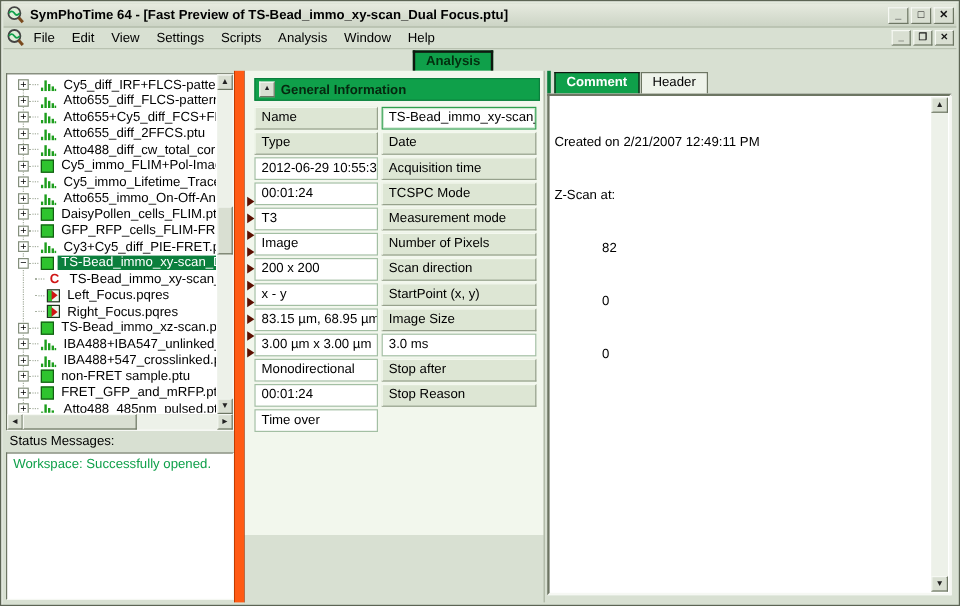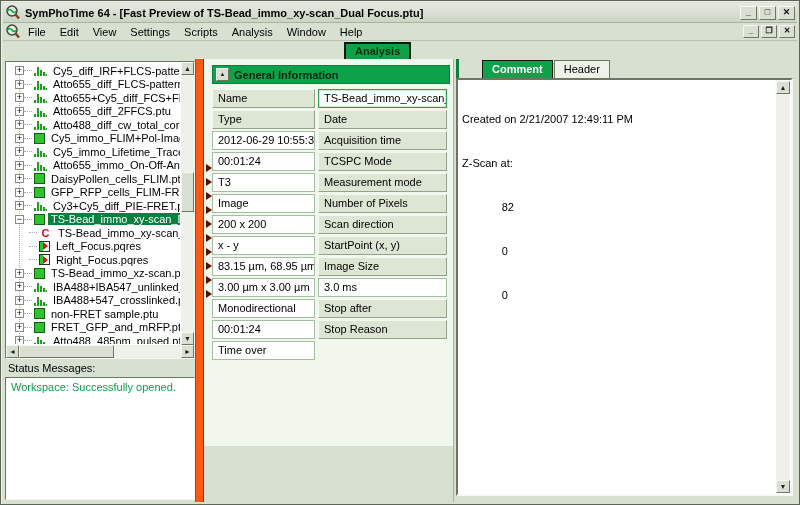--- a/index.html
+++ b/index.html
@@ -94,21 +94,21 @@
   .gi-label { height:19px; line-height:17px; padding-left:5px; background:#dde6d4; border:1px solid;
               border-color:#f4f8ef #96a18c #96a18c #f4f8ef; overflow:hidden; white-space:nowrap; }
   .gi-value { height:19px; line-height:17px; padding-left:5px; background:#fff; border:1px solid #a3bfa3;
               overflow:hidden; white-space:nowrap; }
   .gi-value.focused { border:1px solid #2f9e4d; box-shadow:inset 0 0 0 1px #cfe8d2; }
 
   
   .right { flex:1; display:flex; flex-direction:column; padding:0 4px 6px 2px; }
   .rtabs { height:19px; display:flex; align-items:flex-end; padding-left:3px; border-left:3px solid #0b7f3d; }
   .rtab { height:18px; padding:2px 9px 0 9px; border:1px solid #6d7663; border-bottom:none; margin-right:1px; }
-  .rtab.active { background:#0fa04a; color:#fff; font-weight:bold; border-color:#101810;margin-left:20px; }
+  .rtab.active { background:#0fa04a; color:#fff; font-weight:bold; border-color:#101810; }
   .rtab.inactive { background:#eef3ea; color:#000; }
   .comment-box { flex:1; background:#fff; border:2px solid; position:relative;
                  border-color:#6d7663 #f6f8f3 #f6f8f3 #6d7663; }
   .comment-text { position:absolute; left:4px; top:3px; right:18px; bottom:3px; overflow:hidden; }
   .comment-line { white-space:pre; line-height:15px;margin-top:29px; }
   .comment-box .vscroll2 { position:absolute; top:1px; bottom:1px; right:1px; width:14px; background:#edf1e9; }
   .vscroll2 .sb-btn { width:14px; height:13px; }
   .vscroll2 .up { top:0; right:0; }
   .vscroll2 .down { bottom:0; right:0; }
 </style>

